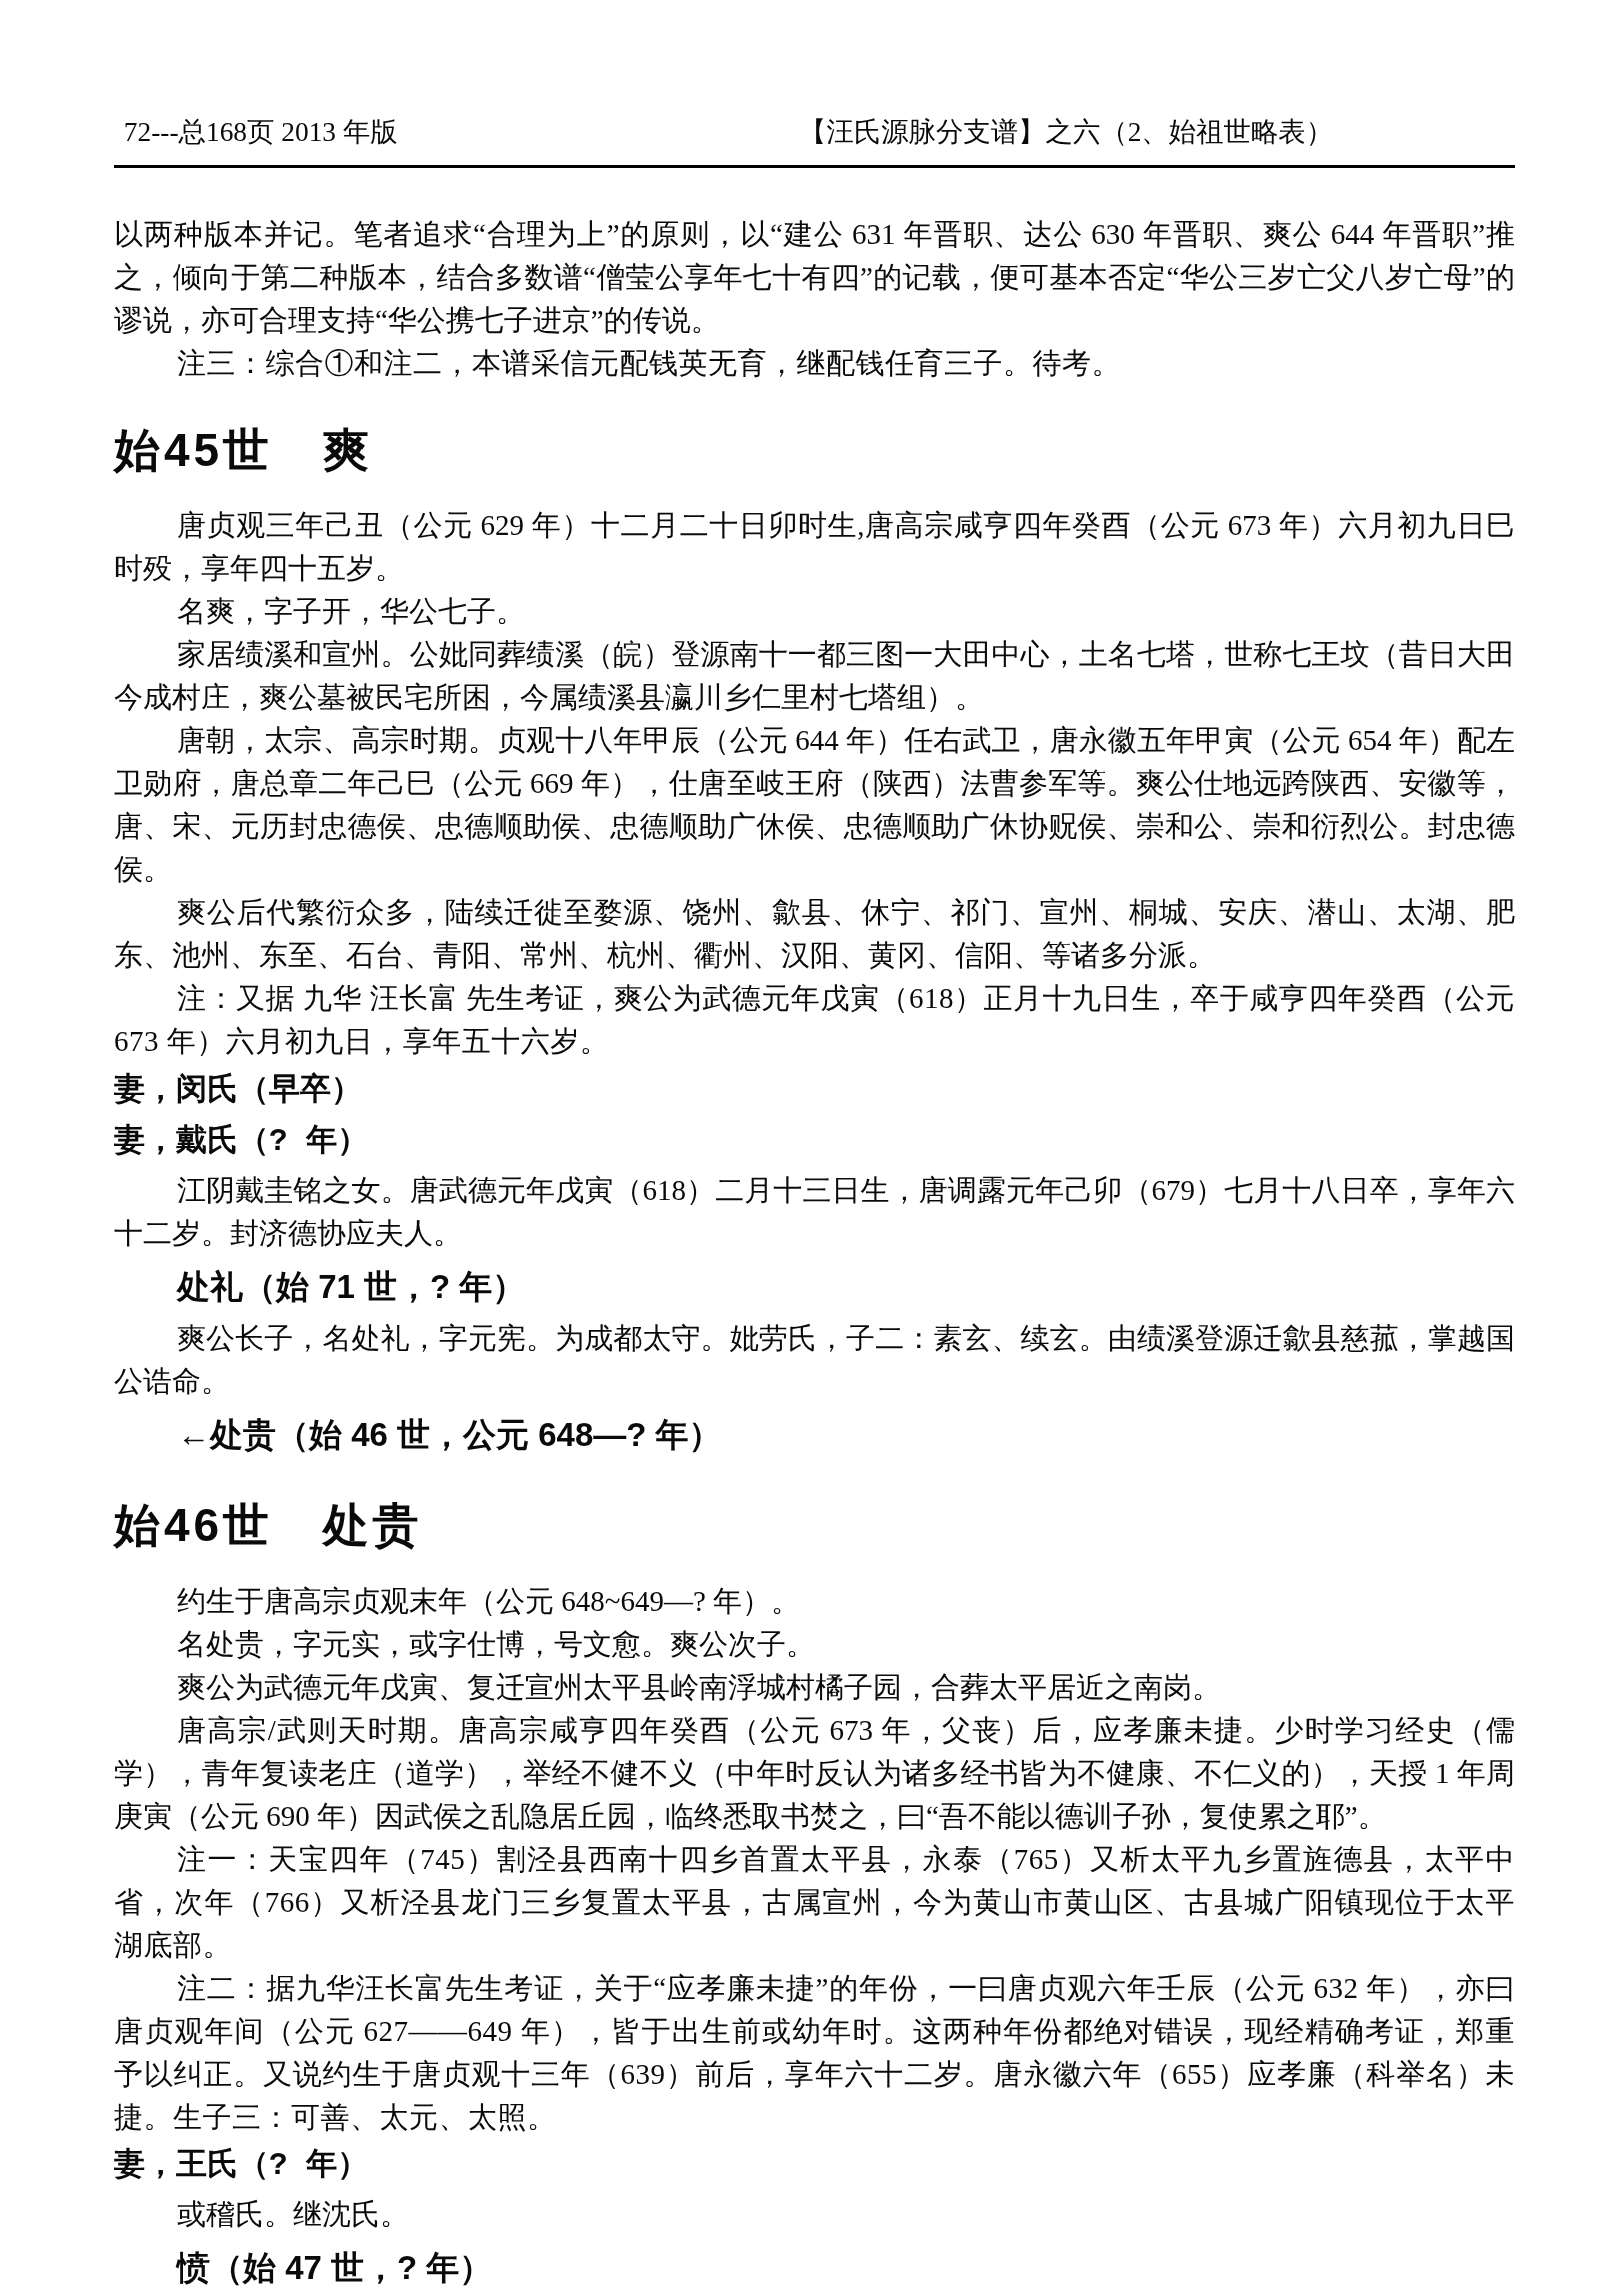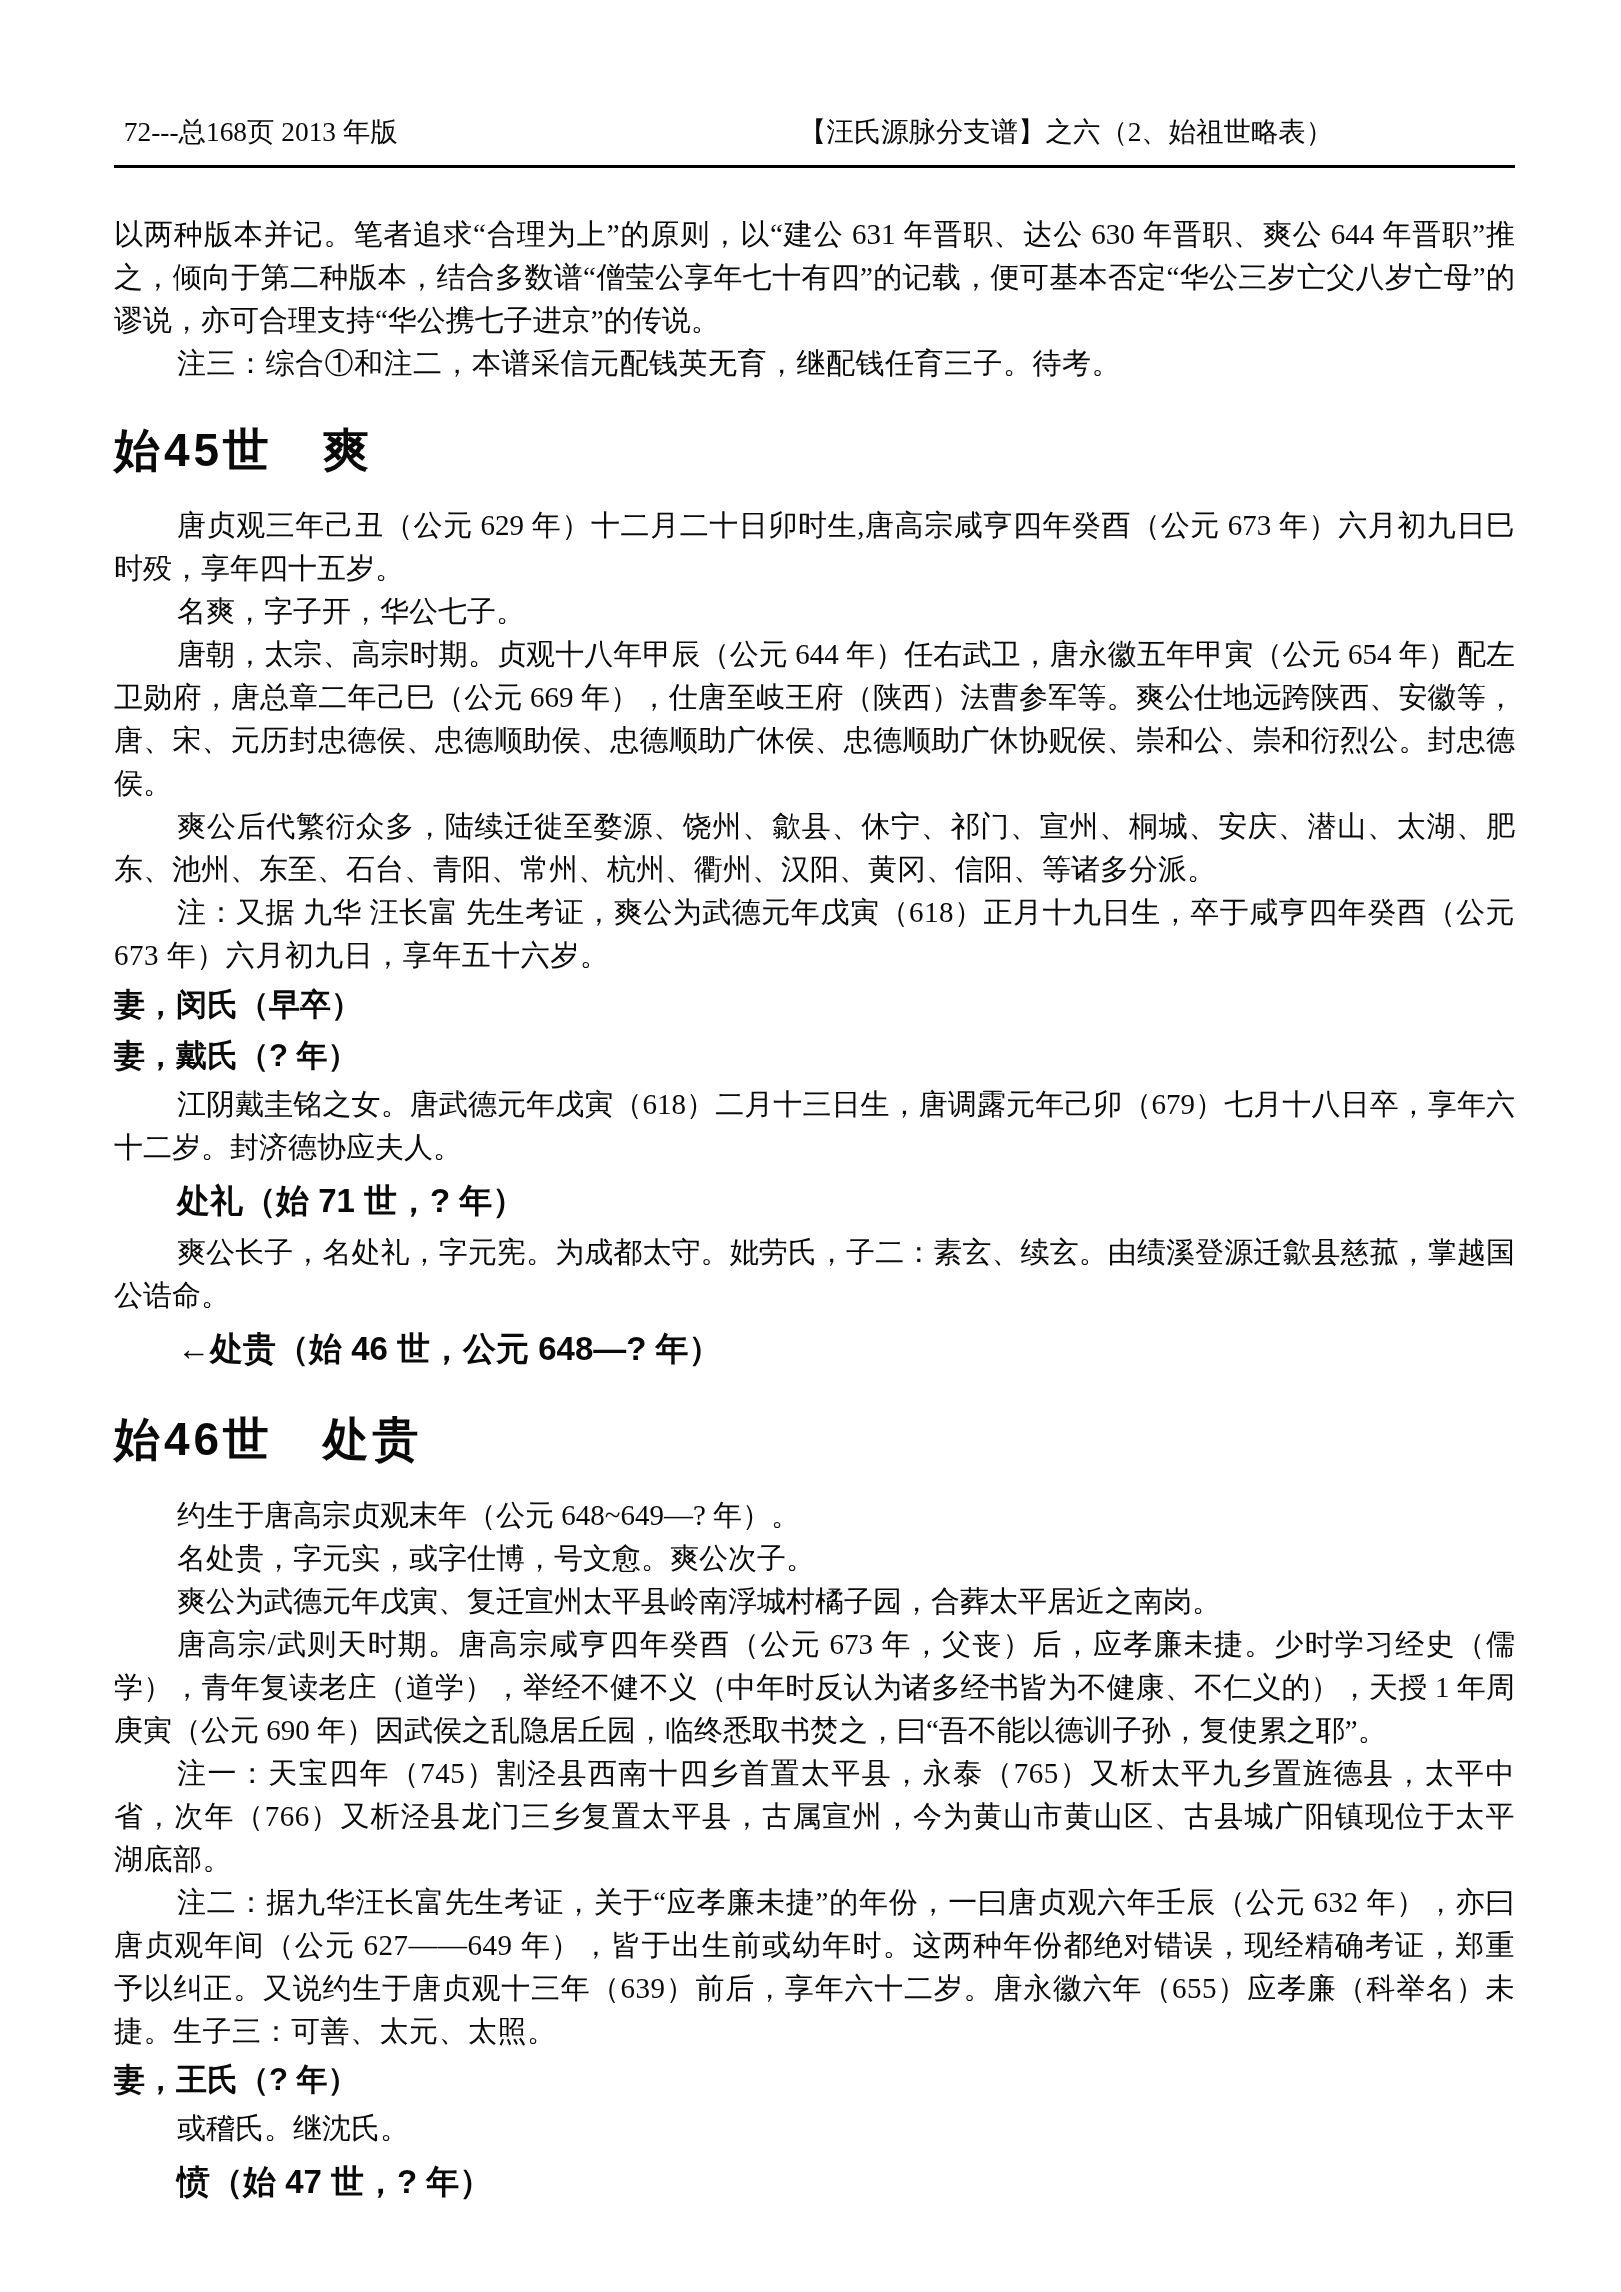--- a/index.html
+++ b/index.html
@@ -25,21 +25,21 @@
   .para   { text-indent:63px; margin:0; }
   .para.first { text-indent:0; }
   .note   { text-indent:63px; margin:0; letter-spacing:0.5px; }
   .h1 {
     font-family:"Liberation Sans","DejaVu Sans",sans-serif;
     font-weight:bold; font-size:46px; line-height:1.15;
     letter-spacing:3.9px;
     margin:39px 0 27.4px 0;
   }
   .spouse {
-    font-family:Liberation Sans, sans-serif;
+    font-family:Liberation Mono, monospace;
     font-weight:bold; font-size:31px; line-height:47px;
     margin:3.9px 0;
   }
   .child {
     font-family:"Liberation Sans","DejaVu Sans",sans-serif;
     font-weight:bold; font-size:33px; line-height:51px;
     text-indent:63px; margin:5.9px 0;
   }
 </style>
 </head>
@@ -51,20 +51,21 @@
     <span class="header-left">72---总168页 2013 年版</span>
     <span class="header-title">【汪氏源脉分支谱】之六（2、始祖世略表）</span>
   </div>
 
   <div class="content">
     <p class="para first">以两种版本并记。笔者追求“合理为上”的原则，以“建公 631 年晋职、达公 630 年晋职、爽公 644 年晋职”推之，倾向于第二种版本，结合多数谱“僧莹公享年七十有四”的记载，便可基本否定“华公三岁亡父八岁亡母”的谬说，亦可合理支持“华公携七子进京”的传说。</p>
     <p class="note">注三：综合①和注二，本谱采信元配钱英无育，继配钱任育三子。待考。</p>
     <h2 class="h1">始45世　爽</h2>
     <p class="para">唐贞观三年己丑（公元 629 年）十二月二十日卯时生,唐高宗咸亨四年癸酉（公元 673 年）六月初九日巳时殁，享年四十五岁。</p>
     <p class="para">名爽，字子开，华公七子。</p>
+    <p class="para">家居绩溪和宣州。公妣同葬绩溪（皖）登源南十一都三图一大田中心，土名七塔，世称七王坟（昔日大田今成村庄，爽公墓被民宅所困，今属绩溪县瀛川乡仁里村七塔组）。</p>
     <p class="para">唐朝，太宗、高宗时期。贞观十八年甲辰（公元 644 年）任右武卫，唐永徽五年甲寅（公元 654 年）配左卫勋府，唐总章二年己巳（公元 669 年），仕唐至岐王府（陕西）法曹参军等。爽公仕地远跨陕西、安徽等，唐、宋、元历封忠德侯、忠德顺助侯、忠德顺助广休侯、忠德顺助广休协贶侯、崇和公、崇和衍烈公。封忠德侯。</p>
     <p class="para">爽公后代繁衍众多，陆续迁徙至婺源、饶州、歙县、休宁、祁门、宣州、桐城、安庆、潜山、太湖、肥东、池州、东至、石台、青阳、常州、杭州、衢州、汉阳、黄冈、信阳、等诸多分派。</p>
     <p class="note">注：又据 九华 汪长富 先生考证，爽公为武德元年戊寅（618）正月十九日生，卒于咸亨四年癸酉（公元 673 年）六月初九日，享年五十六岁。</p>
     <p class="spouse">妻，闵氏（早卒）</p>
     <p class="spouse">妻，戴氏（? 年）</p>
     <p class="para">江阴戴圭铭之女。唐武德元年戊寅（618）二月十三日生，唐调露元年己卯（679）七月十八日卒，享年六十二岁。封济德协应夫人。</p>
     <p class="child">处礼（始 71 世，? 年）</p>
     <p class="para">爽公长子，名处礼，字元宪。为成都太守。妣劳氏，子二：素玄、续玄。由绩溪登源迁歙县慈菰，掌越国公诰命。</p>
     <p class="child">←处贵（始 46 世，公元 648—? 年）</p>
     <h2 class="h1">始46世　处贵</h2>

